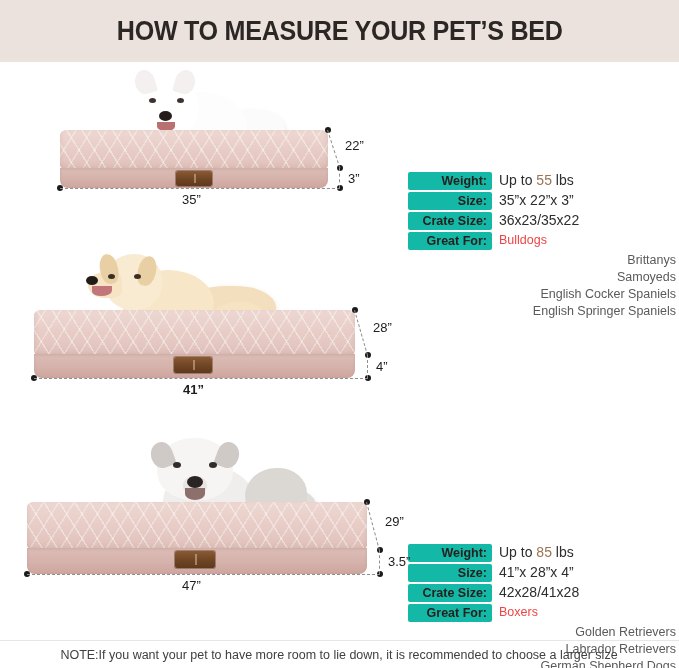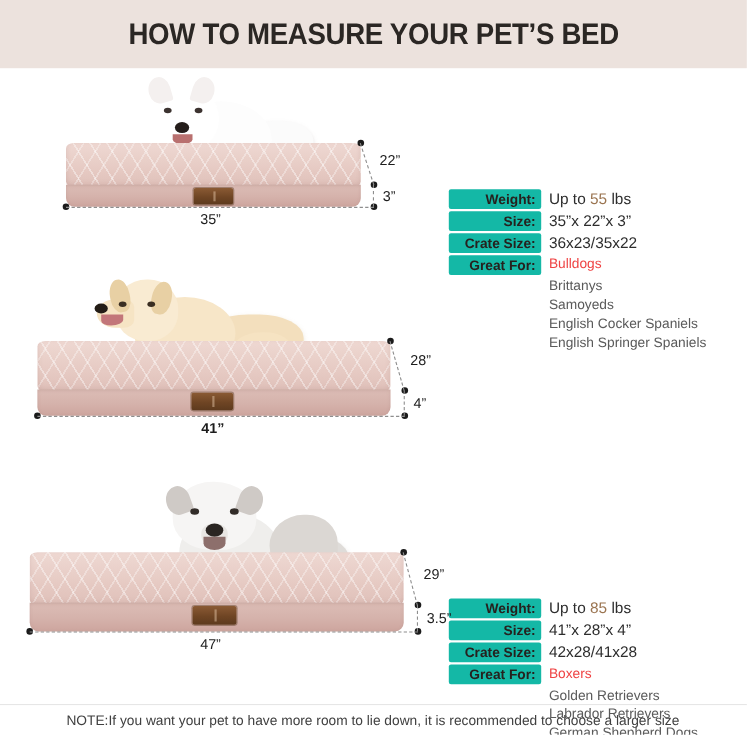--- a/index.html
+++ b/index.html
@@ -124,21 +124,21 @@
   .spec-value {
     padding-left: 7px;
     font-size: 14px;
     color: #2d2d2d;
     line-height: 17px;
     font-family: "Liberation Sans", sans-serif;
     white-space: nowrap;
   }
   .spec-value.small { font-size: 12.5px; color: #ef4444; line-height: 16.5px; }
   .accent { color: #9a7450; }
-  .breeds { padding-left: 91px; }
+  .breeds { padding-left: 91px; text-align: right; }
   .breeds div {
     font-size: 12.5px;
     color: #5a5a5a;
     line-height: 17px;
     font-family: "Liberation Sans", sans-serif;
     white-space: nowrap;
   }
 
   
   .footer-rule {

